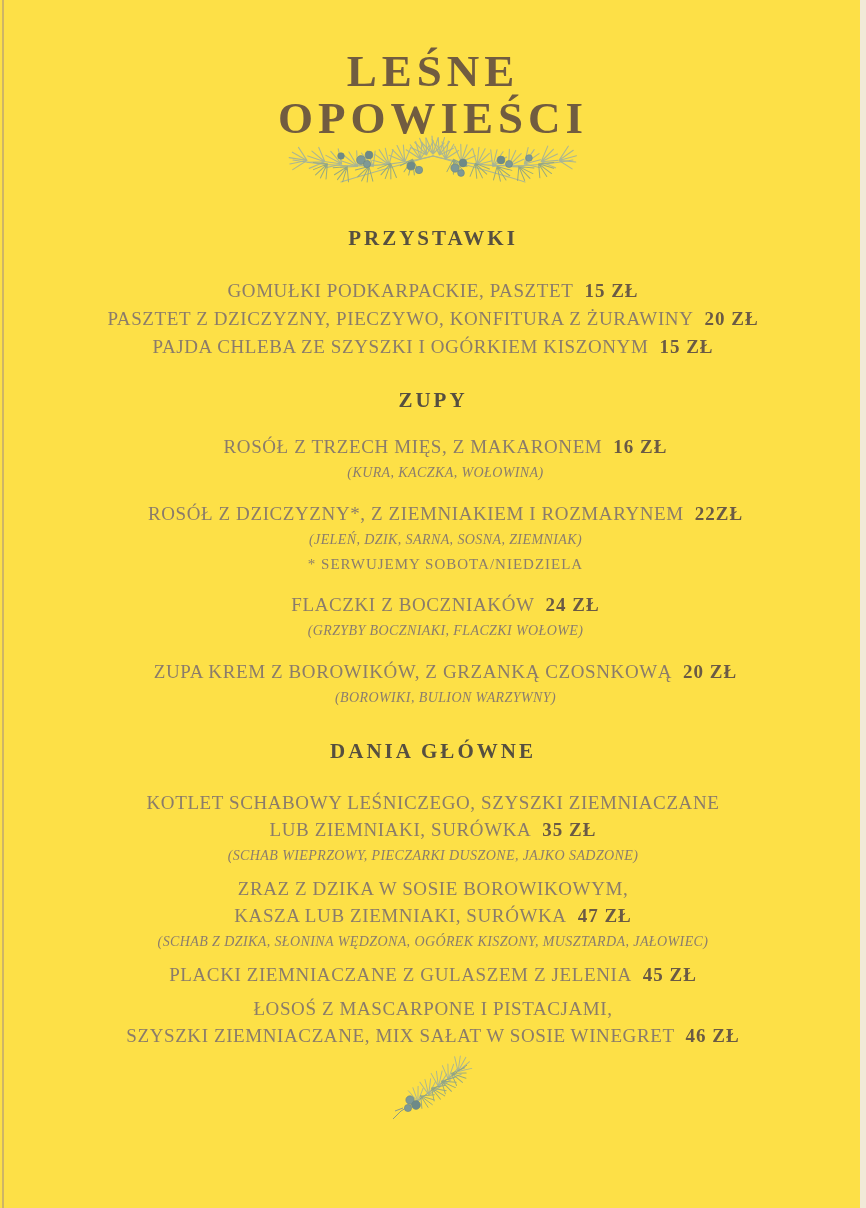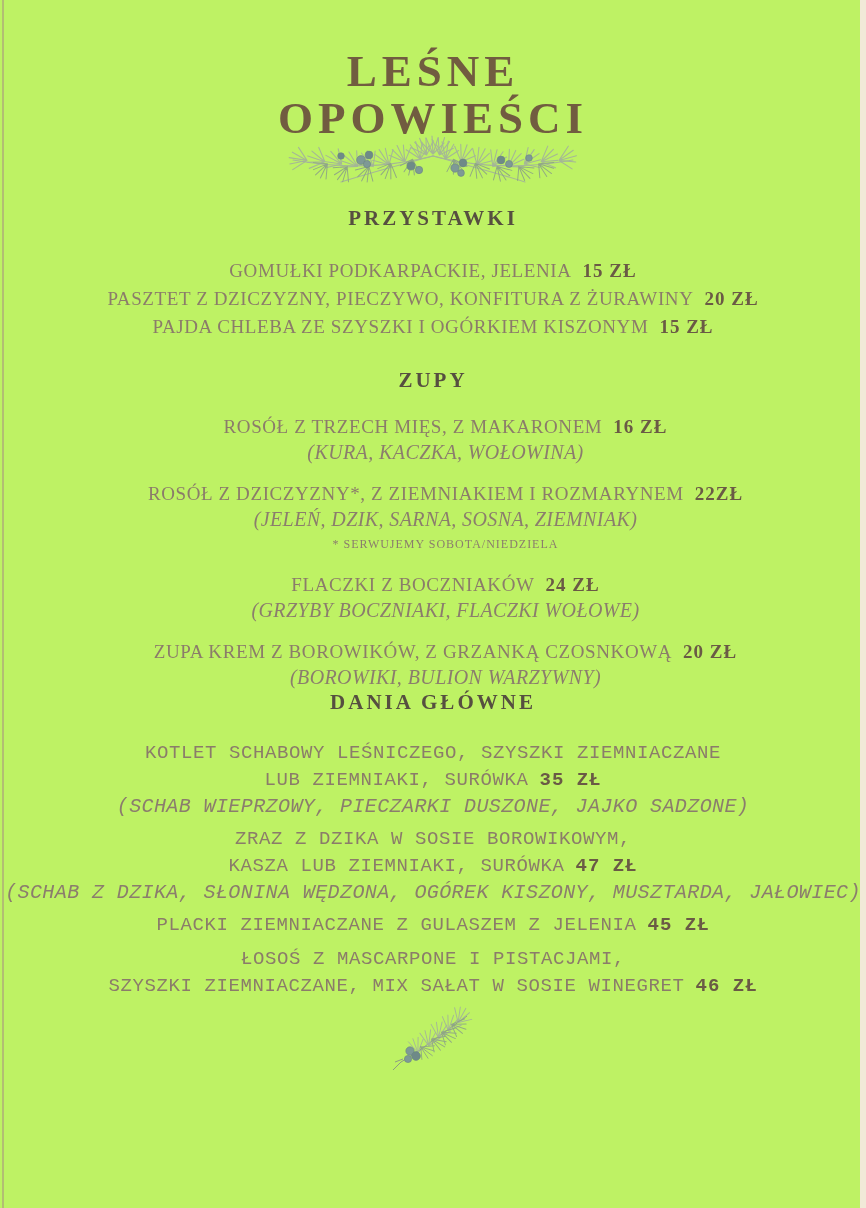--- a/index.html
+++ b/index.html
@@ -1,61 +1,61 @@
 <!DOCTYPE html>
 <html><head>
 <meta charset="utf-8">
 <style>
   * { margin:0; padding:0; box-sizing:border-box; }
   html,body { width:866px; height:1208px; }
   body { background:#ffffff; }
   .page {
     position:relative; width:866px; height:1208px; overflow:hidden;
-    background:#bef264;
+    background:#fde047;
     font-family:"Liberation Serif", serif;
     text-align:center;
   }
   .edge { position:absolute; top:0; height:100%; }
   .edge-left  { left:2px;  width:2px; background:#a8927f; opacity:.55; }
   .edge-right { right:0;   width:6px; background:#f1e9d8; }
 
   .menu-header { padding-top:48px; }
   .title { font-weight:bold; color:#715c40; }
   .title-line { display:block; font-size:45px; line-height:47px; letter-spacing:5px; }
   .branch { display:block; margin:-12px auto 0; }
 
   .menu-section { }
-  .sec-przystawki { margin-top:8px; }
+  .sec-przystawki { margin-top:28px; }
   .sec-zupy      { margin-top:27px; }
-  .sec-dania     { }
+  .sec-dania     { margin-top:29px; }
 
   .section-heading {
     font-size:21px; line-height:24px; font-weight:bold;
     letter-spacing:3px; color:#564f40;
   }
   .items { margin-top:27px; }
   .sec-zupy  .items { margin-top:21px;margin-left:25px; }
-  .sec-dania .items { margin-top:26px;font-family:Liberation Mono, monospace; }
+  .sec-dania .items { margin-top:26px; }
   .sec-zupy  .item + .item { margin-top:15px; }
   .sec-dania .item + .item { margin-top:7px; }
 
   .item-line {
     font-size:19px; line-height:27px; letter-spacing:.6px;
     color:#8b7c6a;
   }
   .sec-przystawki .item-line { line-height:28px; }
   .price {
     font-weight:bold; color:#6a5a45; margin-left:11px; letter-spacing:1px;
   }
   .detail {
-    font-size:20px; line-height:25px; font-style:italic;
+    font-size:14px; line-height:25px; font-style:italic;
     color:#8b7d6d; letter-spacing:.4px;
   }
   .note {
-    font-size:12px; line-height:24px; color:#8b7d6d; letter-spacing:1px;
+    font-size:15px; line-height:24px; color:#8b7d6d; letter-spacing:1px;
   }
   .footer-sprig { display:block; margin:4px auto 0; }
 
   .needle   { stroke:#a3b29b; stroke-width:1.1; fill:none; stroke-linecap:round; opacity:.9; }
   .needle-d { stroke:#8da387; }
   .berry    { fill:#7e9996; stroke:#6a8482; stroke-width:.6; }
   .berry-d  { fill:#6e8a88; }
   .twig     { stroke:#8d9a85; stroke-width:1; fill:none; }
 </style>
 </head>
@@ -131,21 +131,21 @@
         <circle class="berry berry-d" cx="58" cy="26" r="3.3"></circle>
       </g>
     </svg>
   </header>
 
   <section class="menu-section sec-przystawki">
     <h2 class="section-heading">PRZYSTAWKI</h2>
     <div class="items">
       <div class="item">
         <div class="item-line">
-          <span>GOMUŁKI PODKARPACKIE, JELENIA</span><span class="price">15 ZŁ</span>
+          <span>GOMUŁKI PODKARPACKIE, PASZTET</span><span class="price">15 ZŁ</span>
         </div>
       </div>
       <div class="item">
         <div class="item-line">
           <span>PASZTET Z DZICZYZNY, PIECZYWO, KONFITURA Z ŻURAWINY</span><span class="price">20 ZŁ</span>
         </div>
       </div>
       <div class="item">
         <div class="item-line">
           <span>PAJDA CHLEBA ZE SZYSZKI I OGÓRKIEM KISZONYM</span><span class="price">15 ZŁ</span>

